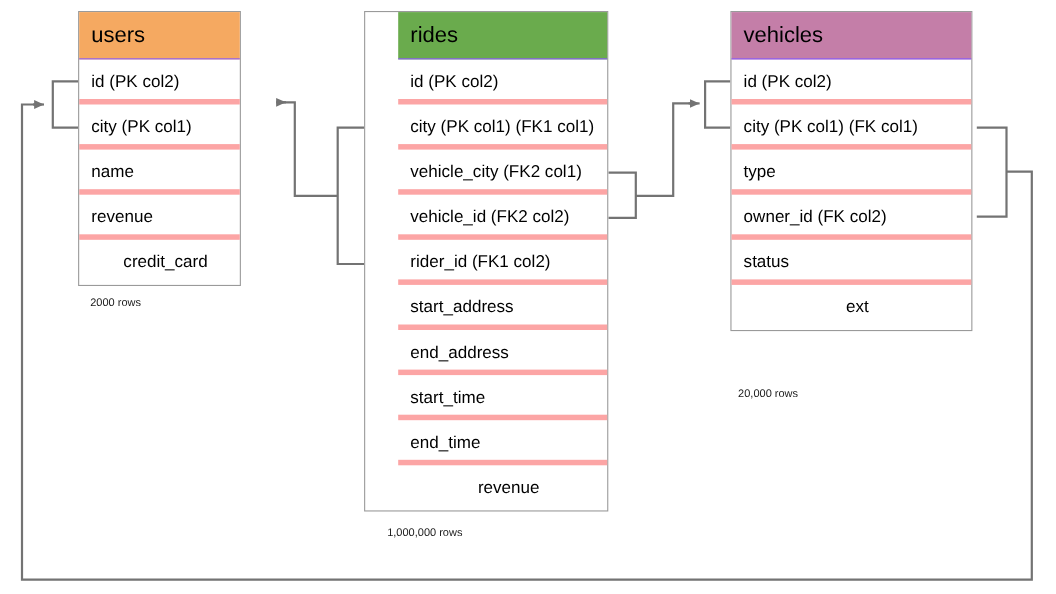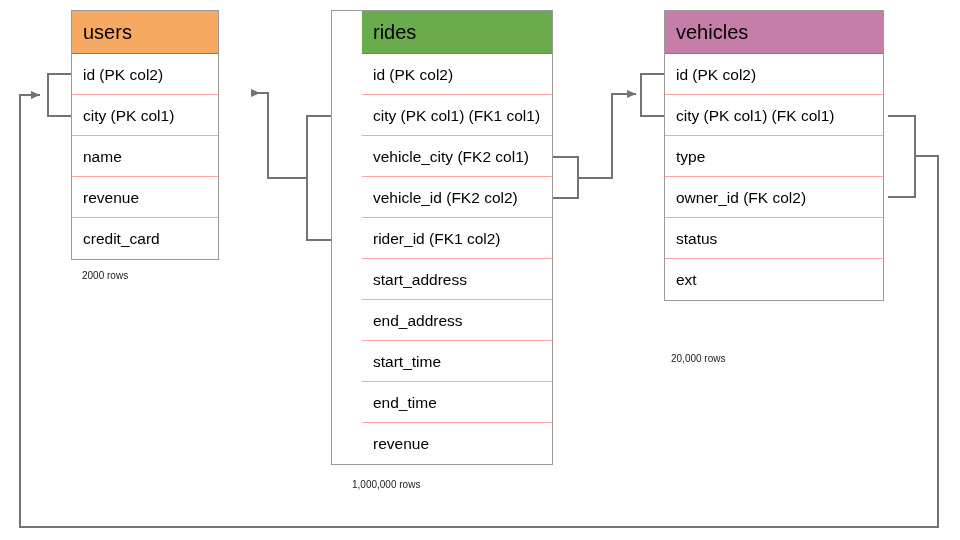--- a/index.html
+++ b/index.html
@@ -40,26 +40,27 @@
     white-space: nowrap;
     overflow: hidden;
   }
   .field {
     box-sizing: border-box;
     height: 41px;
     line-height: 41px;
     padding: 0 0 0 11px;
     font-size: 15.5px;
     color: #000000;
-    border-bottom: 1px solid #fca5a5;
+    border-bottom: 5px solid #fca5a5;
     white-space: nowrap;
     overflow: hidden;
   }
   .field.last {
     border-bottom: none;
+    text-align: center;
   }
   .row-count {
     position: absolute;
     font-size: 10px;
     color: #1a1a1a;
     white-space: nowrap;
   }
   
   #tbl-users    { left: 71px;  top: 10px; width: 148px; }
   #tbl-rides    { left: 331px; top: 10px; width: 222px; padding-left: 30px; }

